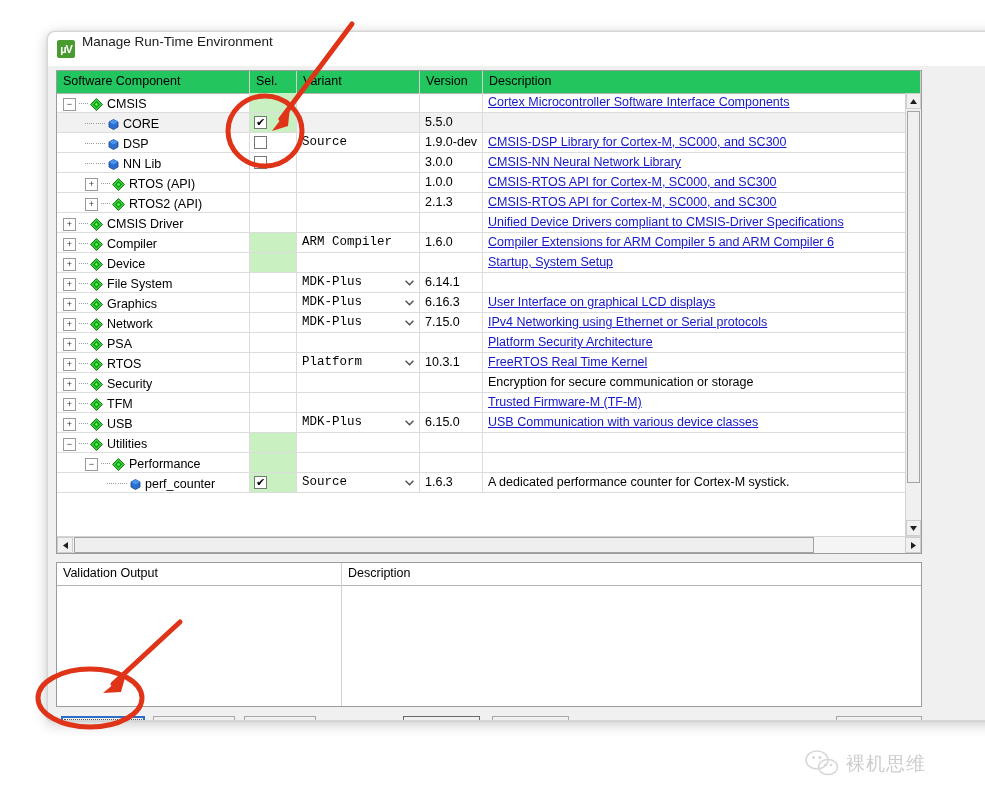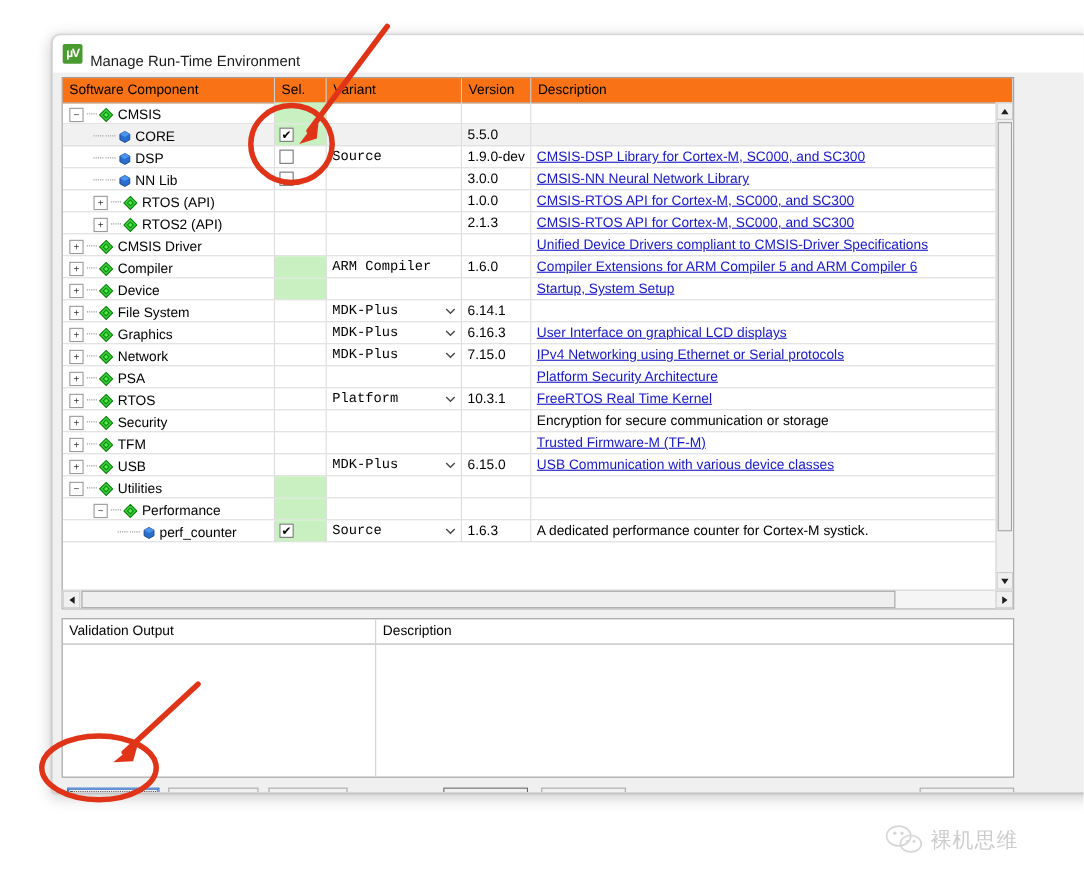--- a/index.html
+++ b/index.html
@@ -28,37 +28,37 @@
   #title-icon{
     position:absolute;left:9px;top:8px;width:18px;height:18px;
     background:#4a9b2f;border-radius:2px;
     display:flex;align-items:center;justify-content:center;
   }
   #title-icon span{
     color:#ffffff;font-size:11px;font-weight:bold;line-height:1;
     font-family:"Liberation Sans", sans-serif;letter-spacing:-1px;
   }
   #title-text{
-    position:absolute;left:34px;top:16px;font-size:13.5px;color:#1a1a1a;
+    position:absolute;left:34px;top:2px;font-size:13.5px;color:#1a1a1a;
     white-space:nowrap;
   }
   #close-btn{
     position:absolute;right:0;top:0;width:46px;height:33px;
     display:flex;align-items:center;justify-content:center;
     cursor:default;
   }
   #close-btn svg{display:block;}
 
   
   #table-panel{
     position:absolute;left:8px;top:38px;width:866px;height:484px;
     background:#ffffff;border:1px solid #9c9c9c;box-sizing:border-box;
   }
   #thead{
-    display:flex;height:22px;background:#f97316;
+    display:flex;height:22px;background:#22c55e;
     border-bottom:1px solid #b4b4b4;
     font-size:12.5px;color:#000;
   }
   #thead .th{
     border-right:1px solid #d0d0d0;
     padding:3px 0 0 6px;box-sizing:border-box;
     overflow:hidden;white-space:nowrap;
   }
   .col-name{width:193px;}
   .col-sel{width:47px;}
@@ -245,20 +245,21 @@
                 <path d="M6.5 0.6 L12.4 6.5 L6.5 12.4 L0.6 6.5 Z" fill="#3bd43b" stroke="#0a7a0a" stroke-width="1"></path>
                 <path d="M6.5 3.1 L9.9 6.5 L6.5 9.9 L3.1 6.5 Z" fill="#0f8a0f"></path>
                 <path d="M6.5 4.6 L8.4 6.5 L6.5 8.4 L4.6 6.5 Z" fill="#4ef04e"></path>
               </svg>
               <span class="tlabel">CMSIS</span>
             </div>
           </div>
           <div class="cell c-sel green"></div>
           <div class="cell c-var"><span></span></div>
           <div class="cell c-ver"><span></span></div>
+          <div class="cell c-desc"><span class="link">Cortex Microcontroller Software Interface Components</span></div>
         </div>
         <div class="row sel-row">
           <div class="cell c-name">
             <div class="tcell">
               <span class="indent" style="width:26px"></span>
               <span class="dotline"></span>
               <span class="dotline"></span>
               <svg class="icon-comp" viewBox="0 0 11 11">
                 <path d="M5.5 0.5 L10 3 L10 8 L5.5 10.5 L1 8 L1 3 Z" fill="#2a6fd0" stroke="#14417d" stroke-width="0.8"></path>
                 <path d="M5.5 0.5 L10 3 L5.5 5.5 L1 3 Z" fill="#4a94ef"></path>

